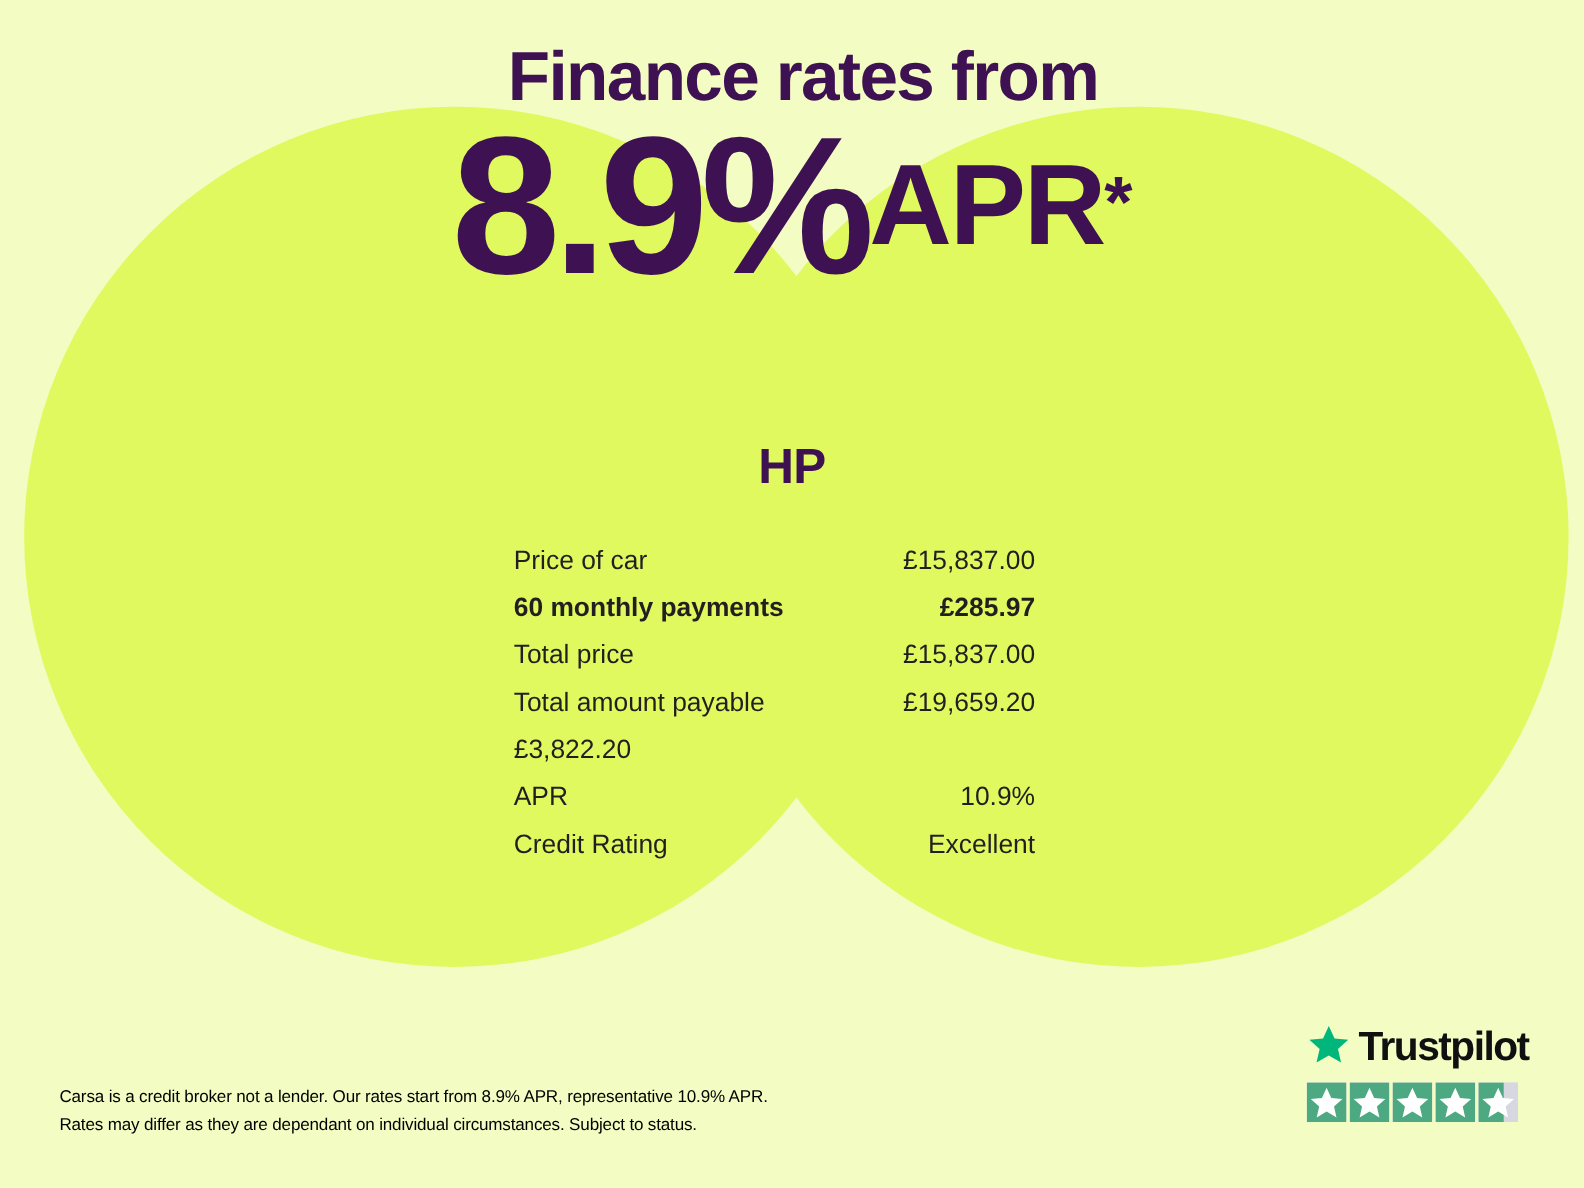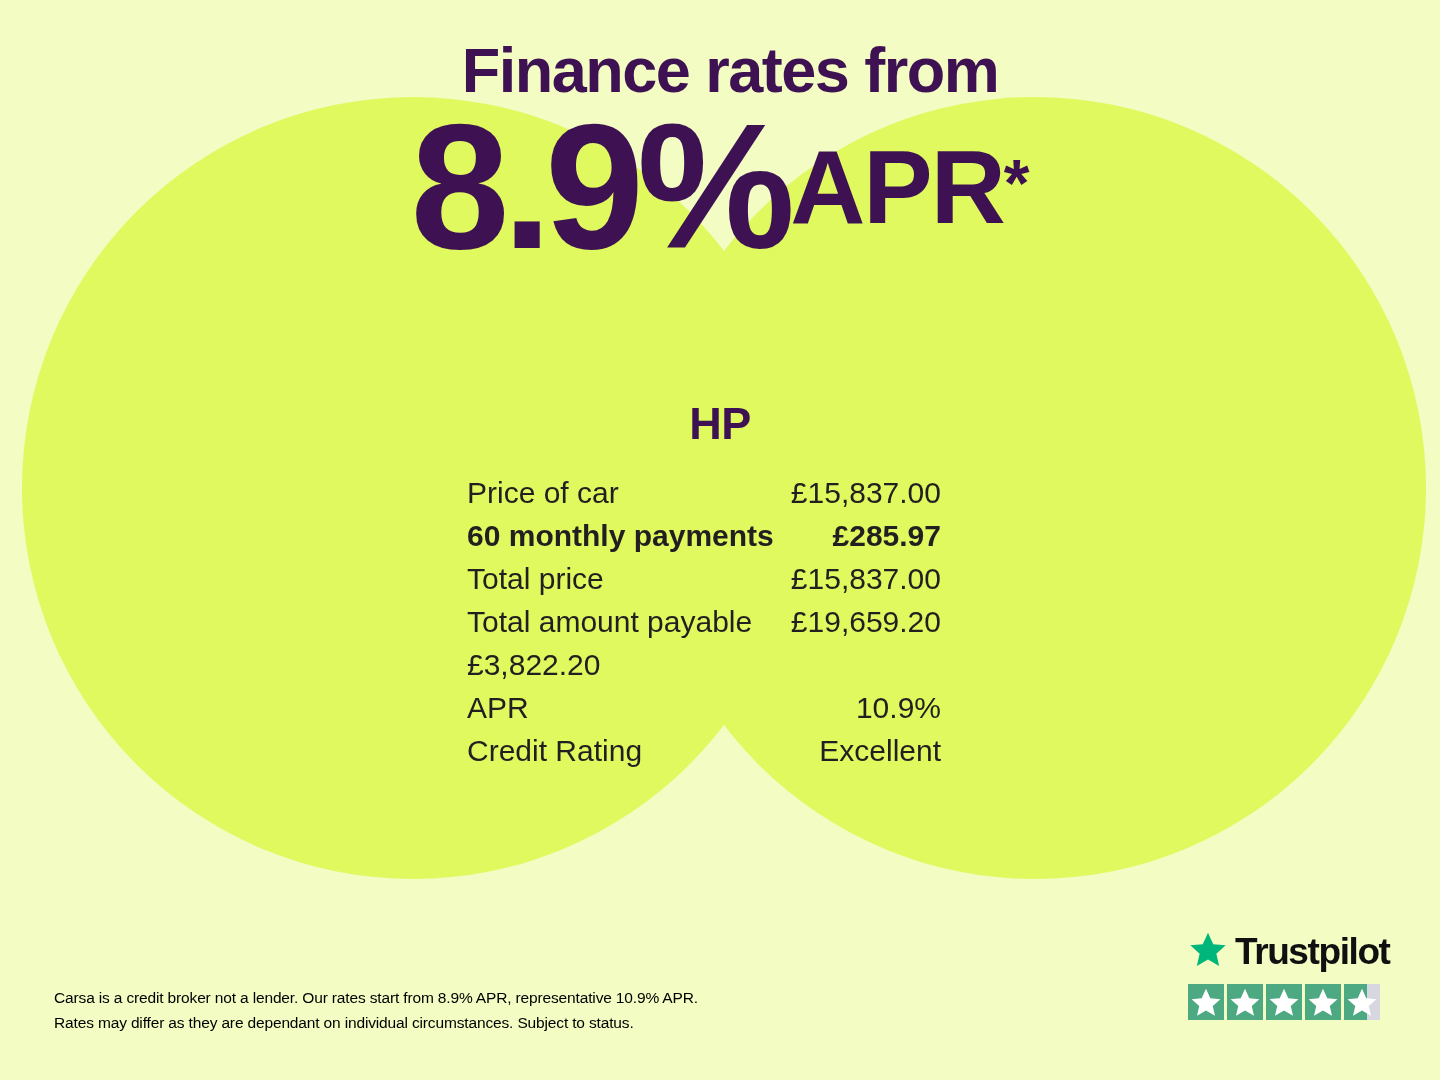--- a/index.html
+++ b/index.html
@@ -113,30 +113,31 @@
     left: 467px;
     top: 476px;
     width: 474px;
   }
   .finance-row {
     display: flex;
     justify-content: space-between;
     align-items: baseline;
     height: 43px;
     color: #231F20;
-    font-size: 30px;
+    font-size: 24px;
     font-family: "Liberation Sans", sans-serif;
   }
   .finance-row .row-label {
     text-align: left;
     white-space: nowrap;
   }
   .finance-row .row-value {
     text-align: right;
     white-space: nowrap;
+    margin-top: 20px;
   }
   .finance-row.highlight .row-label,
   .finance-row.highlight .row-value {
     font-weight: 700;
   }
 
   
   #disclaimer {
     position: absolute;
     left: 54px;

